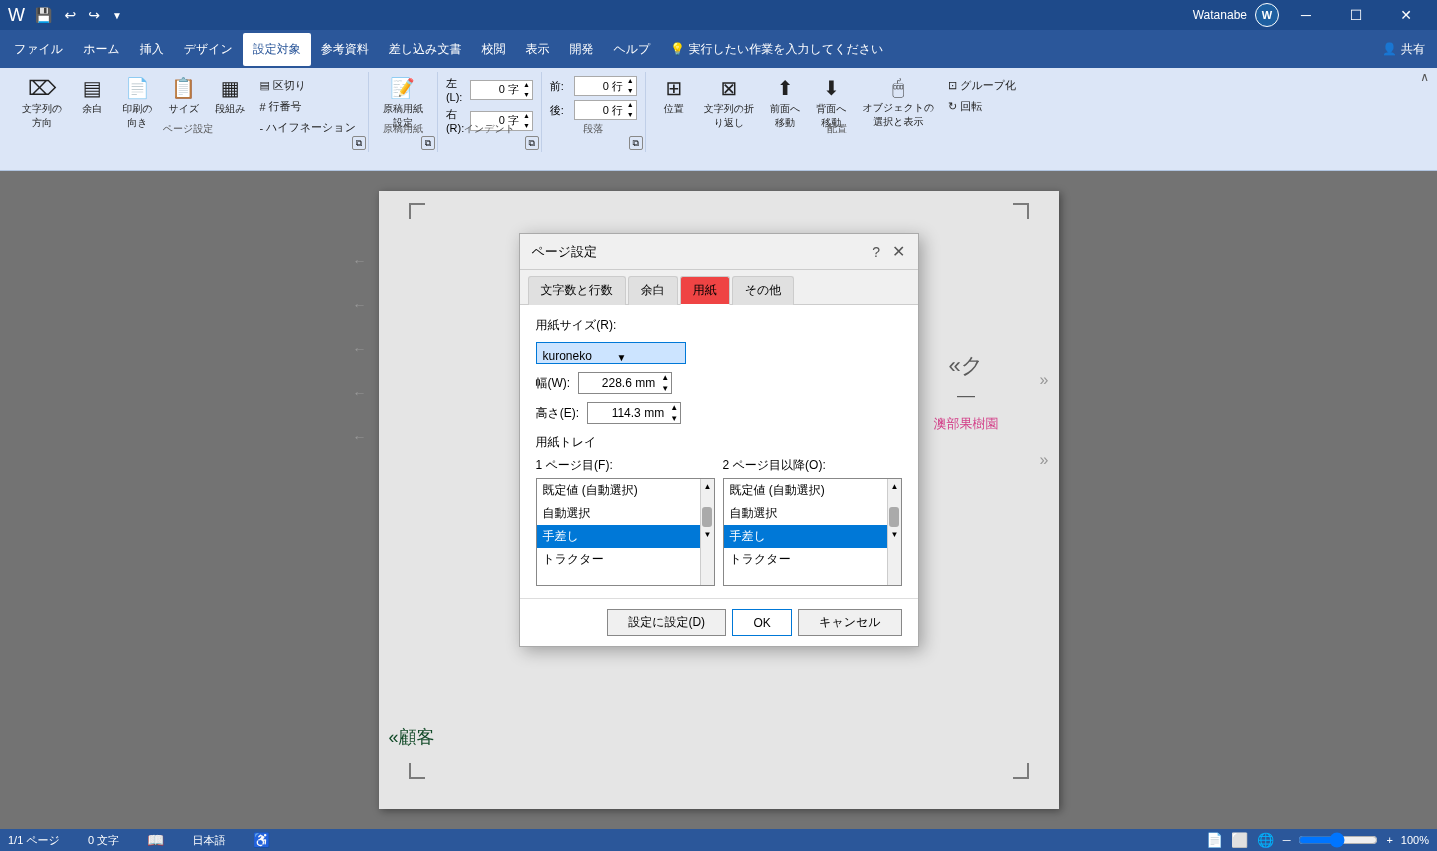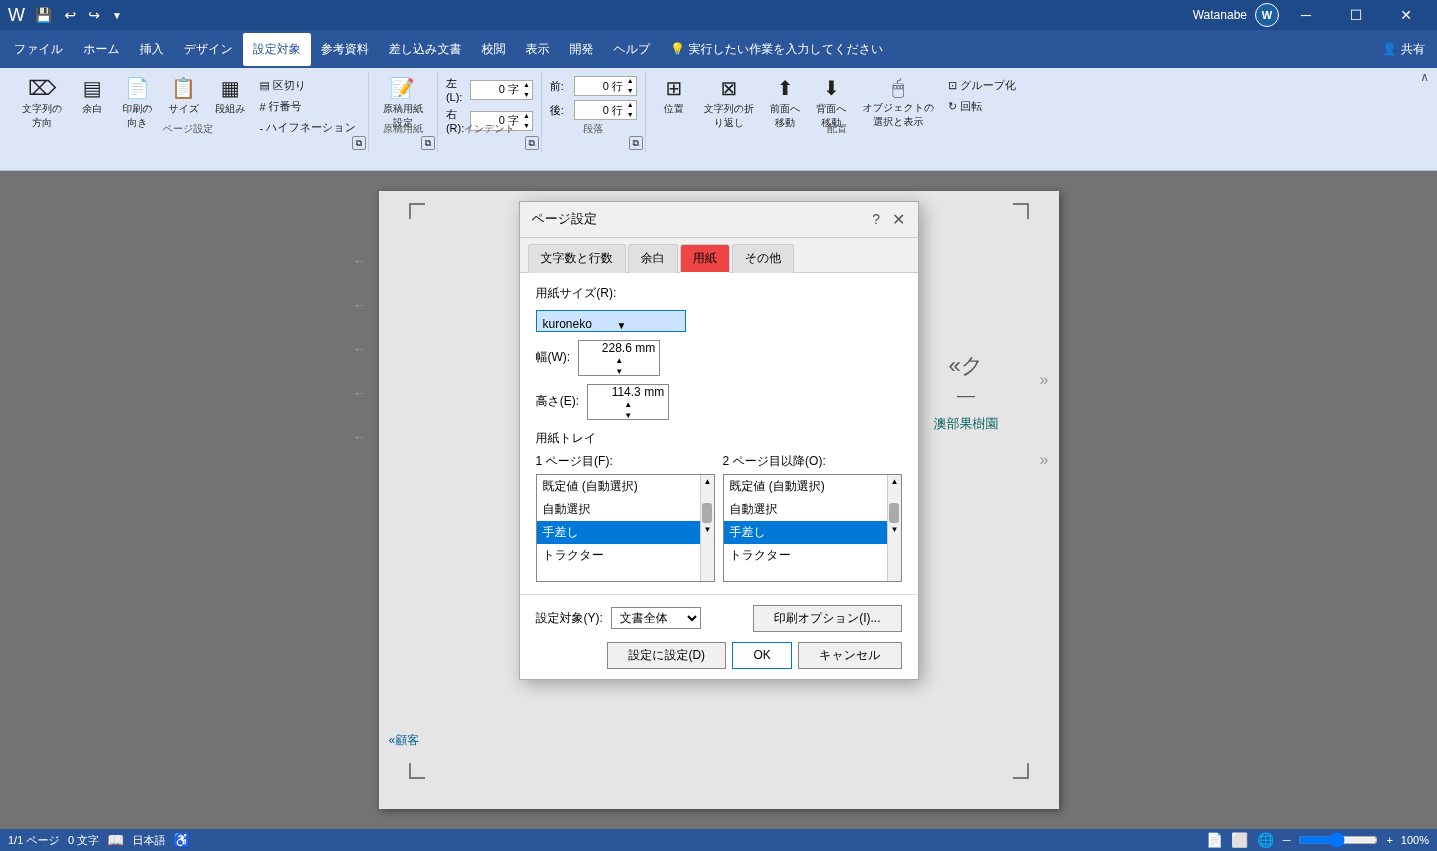--- a/index.html
+++ b/index.html
@@ -137,21 +137,21 @@
     #statusbar {
       background: #2b579a;
       color: white;
       height: 22px;
       display: flex;
       align-items: center;
       padding: 0 8px;
       font-size: 11px;
       justify-content: space-between;
     }
-    #statusbar-left { display: flex; gap: 8px; align-items: center; }
+    #statusbar-left { display: flex; gap: 28px; align-items: center; }
     #statusbar-right { display: flex; gap: 8px; align-items: center; }
     .zoom-slider { width: 80px; }
 
     
     #doc-page {
       background: white;
       width: 680px;
       min-height: 480px;
       position: relative;
       box-shadow: 2px 2px 8px rgba(0,0,0,0.4);
@@ -226,22 +226,21 @@
       border: 1px solid #888; background: white;
       height: 22px;
     }
     .field-select select {
       border: none; outline: none; background: transparent;
       font-size: 12px; padding: 0 4px; flex: 1; cursor: pointer;
     }
     .field-spinbox {
       display: flex; align-items: center;
       border: 1px solid #888; background: white;
-      height: 36px;
-      flex-direction: column;
+      height: 22px;
     }
     .field-spinbox input {
       border: none; outline: none; width: 70px;
       text-align: right; padding: 0 4px; font-size: 12px;
     }
     .field-spinbox-arrows { display: flex; flex-direction: column; }
     .field-spinbox-arrows span { font-size: 8px; cursor: pointer; padding: 0 2px; line-height: 11px; }
 
     
     .section-title { font-size: 12px; margin: 10px 0 6px 0; }
@@ -549,25 +548,25 @@
     <div id="doc-page" style="background:white; width:680px; position:relative; box-shadow:2px 2px 8px rgba(0,0,0,0.4); margin-top: 0;">
 
       <div style="position:absolute; left:-26px; top:60px; display:flex; flex-direction:column; gap:28px;">
         <span style="color:#aaa; font-size:14px;">←</span>
         <span style="color:#aaa; font-size:14px;">←</span>
         <span style="color:#aaa; font-size:14px;">←</span>
         <span style="color:#aaa; font-size:14px;">←</span>
         <span style="color:#aaa; font-size:14px;">←</span>
       </div>
 
-      <div style="position:absolute; left:10px; bottom:60px; font-size:12px; color:#0369a1;">«顧客</div>
+      <div style="position:absolute; left:10px; bottom:60px; font-size:18px; color:#14532d;">«顧客</div>
 
       <div style="position:absolute; right:60px; top:160px; text-align:center;">
         <div style="font-size:22px; color:#666;">«ク<br><span style="font-size:18px;">—</span></div>
-        <div style="font-size:13px; color:#0f766e; margin-top:8px;">澳部果樹園</div>
+        <div style="font-size:13px; color:#ec4899; margin-top:8px;">澳部果樹園</div>
       </div>
 
       <div style="position:absolute; right:10px; top:180px; font-size:16px; color:#aaa;">»</div>
       <div style="position:absolute; right:10px; top:260px; font-size:16px; color:#aaa;">»</div>
 
       <div style="position:absolute; top:12px; left:30px; width:16px; height:16px; border-top:2px solid #888; border-left:2px solid #888;"></div>
       <div style="position:absolute; top:12px; right:30px; width:16px; height:16px; border-top:2px solid #888; border-right:2px solid #888;"></div>
       <div style="position:absolute; bottom:30px; left:30px; width:16px; height:16px; border-bottom:2px solid #888; border-left:2px solid #888;"></div>
       <div style="position:absolute; bottom:30px; right:30px; width:16px; height:16px; border-bottom:2px solid #888; border-right:2px solid #888;"></div>
     </div>
@@ -661,30 +660,20 @@
                 </div>
               </div>
             </div>
 
           </div>
 
 
         </div>
 
         <div class="dialog-bottom">
-          <div class="dialog-setting-row">
-            <span>設定対象(Y):</span>
-            <div class="field-select" style="width:90px;">
-              <select>
-                <option>文書全体</option>
-              </select>
-            </div>
-            <div style="flex:1;"></div>
-            <button class="dialog-btn">印刷オプション(I)...</button>
-          </div>
           <div class="dialog-buttons">
             <button class="dialog-btn">設定に設定(D)</button>
             <button class="dialog-btn primary">OK</button>
             <button class="dialog-btn">キャンセル</button>
           </div>
         </div>
 
       </div>
     </div>
 

